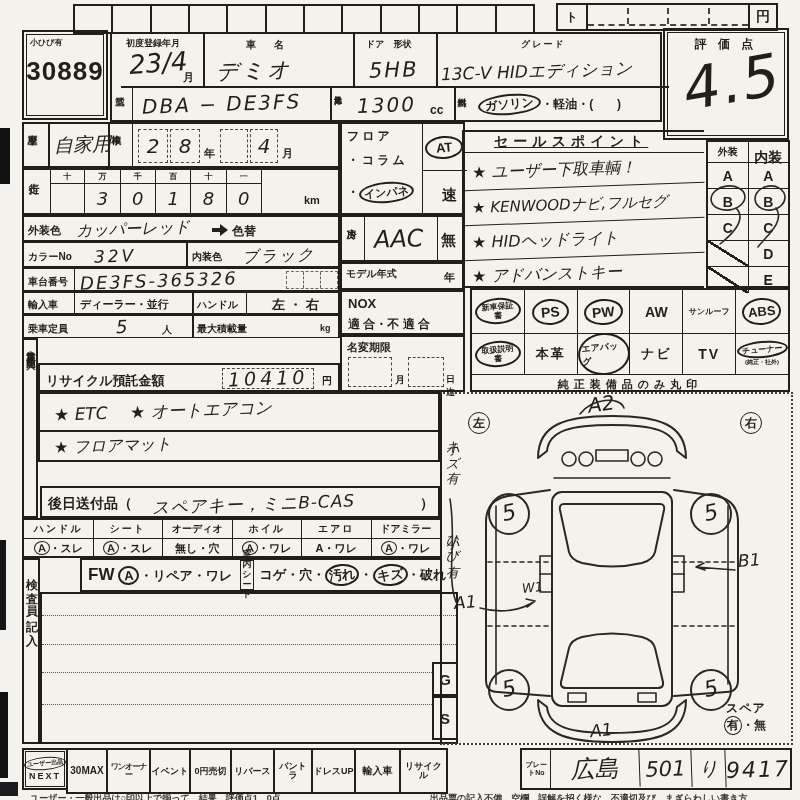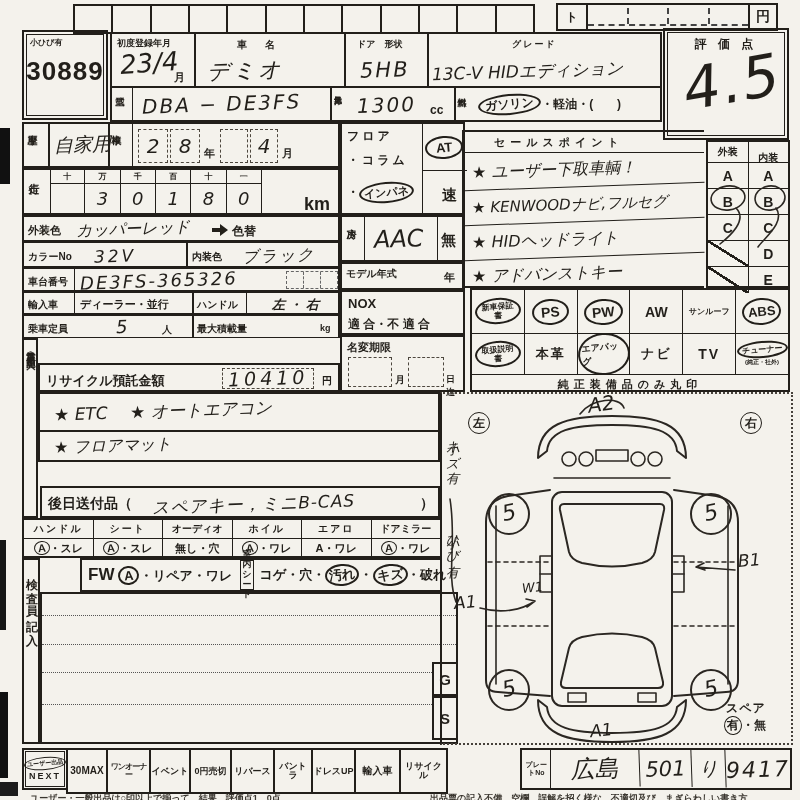--- a/index.html
+++ b/index.html
@@ -65,21 +65,21 @@
 
   <div class="abs b2" style="left:22px;top:30px;width:86px;height:90px;">
     <div class="abs b1" style="left:2px;top:2px;right:2px;bottom:2px;">
       <div class="lb" style="font-size:8px;padding:2px 3px;">小ひび有</div>
       <div class="ctr lb" style="font-size:26px;letter-spacing:1px;margin-top:6px;">30889</div>
     </div>
   </div>
 
   <div class="abs b2" style="left:110px;top:32px;width:552px;height:90px;">
 
-    <div class="abs" style="left:0;top:0;width:100%;height:54px;border-bottom:2px solid var(--ink);padding-left:31px;">
+    <div class="abs" style="left:9px;top:0;width:100%;height:54px;border-bottom:2px solid var(--ink);padding-left:31px;">
       <span class="abs lb" style="left:5px;top:3px;font-size:9px;">初度登録年月</span>
       <span class="abs hw" style="left:8px;top:14px;font-size:26px;transform:rotate(-4deg);">23/4</span>
       <span class="abs lb" style="left:62px;top:36px;font-size:11px;">月</span>
       <span class="abs" style="left:82px;top:0;height:100%;border-left:2px solid var(--ink);"></span>
       <span class="abs lb" style="left:125px;top:4px;font-size:10px;letter-spacing:4px;">車　名</span>
       <span class="abs hw rot" style="left:95px;top:22px;font-size:22px;letter-spacing:3px;">デミオ</span>
       <span class="abs" style="left:232px;top:0;height:100%;border-left:2px solid var(--ink);"></span>
       <span class="abs lb" style="left:245px;top:4px;font-size:9px;">ドア　形状</span>
       <span class="abs hw rot" style="left:248px;top:24px;font-size:21px;letter-spacing:2px;">5HB</span>
       <span class="abs" style="left:315px;top:0;height:100%;border-left:2px solid var(--ink);"></span>
@@ -146,21 +146,21 @@
       </div>
       <div style="flex:1;border-right:1px solid var(--ink);display:flex;flex-direction:column;">
         <span class="ctr lb" style="height:13px;font-size:8px;border-bottom:1px solid var(--ink);">十</span>
         <span class="ctr hw" style="flex:1;font-size:18px;">8</span>
       </div>
       <div style="flex:1;border-right:1px solid var(--ink);display:flex;flex-direction:column;">
         <span class="ctr lb" style="height:13px;font-size:8px;border-bottom:1px solid var(--ink);">一</span>
         <span class="ctr hw" style="flex:1;font-size:18px;">0</span>
       </div>
     </div>
-    <span class="abs lb" style="left:280px;top:24px;font-size:18px;">km</span>
+    <span class="abs lb" style="left:280px;top:24px;font-size:11px;">km</span>
   </div>
 
   <div class="abs b2" style="left:22px;top:215px;width:318px;height:26px;border-bottom-width:1px;">
     <span class="abs lb" style="left:4px;top:6px;font-size:11px;">外装色</span>
     <span class="abs hw rot" style="left:52px;top:2px;font-size:16px;">カッパーレッド</span>
     <svg class="abs" style="left:188px;top:7px;" width="16" height="12" viewBox="0 0 16 12">
         <path d="M0,4 L8,4 L8,0 L16,6 L8,12 L8,8 L0,8 Z" fill="#221f1a"></path>
       </svg>
     <span class="abs lb" style="left:208px;top:6px;font-size:12px;">色替</span>
   </div>
@@ -184,21 +184,21 @@
       </span>
   </div>
 
   <div class="abs b2" style="left:22px;top:291px;width:318px;height:23px;border-bottom-width:1px;">
     <span class="abs lb" style="left:4px;top:5px;font-size:10px;">輸入車</span>
     <span class="abs" style="left:50px;top:0;height:100%;border-left:1px solid var(--ink);"></span>
     <span class="abs lb" style="left:56px;top:4px;font-size:11px;">ディーラー・並行</span>
     <span class="abs" style="left:168px;top:0;height:100%;border-left:2px solid var(--ink);"></span>
     <span class="abs lb" style="left:173px;top:5px;font-size:10px;">ハンドル</span>
     <span class="abs" style="left:222px;top:0;height:100%;border-left:1px solid var(--ink);"></span>
-    <span class="abs lb" style="left:248px;top:3px;font-size:13px;letter-spacing:4px;font-style:italic;">左・右</span>
+    <span class="abs lb" style="left:248px;top:3px;font-size:13px;letter-spacing:4px;">左・右</span>
   </div>
 
   <div class="abs b2" style="left:22px;top:314px;width:318px;height:24px;border-bottom-width:1px;">
     <span class="abs lb" style="left:4px;top:6px;font-size:10px;">乗車定員</span>
     <span class="abs hw rot" style="left:92px;top:0;font-size:18px;">5</span>
     <span class="abs lb" style="left:138px;top:7px;font-size:10px;">人</span>
     <span class="abs" style="left:168px;top:0;height:100%;border-left:2px solid var(--ink);"></span>
     <span class="abs lb" style="left:173px;top:6px;font-size:10px;">最大積載量</span>
     <span class="abs lb" style="left:296px;top:7px;font-size:9px;">kg</span>
   </div>
@@ -315,31 +315,31 @@
 
   <div class="abs b2" style="left:340px;top:335px;width:125px;height:57px;">
     <span class="abs lb" style="left:5px;top:3px;font-size:11px;">名変期限</span>
     <span class="abs dash" style="left:6px;top:20px;width:44px;height:30px;"></span>
     <span class="abs lb" style="left:53px;top:36px;font-size:10px;">月</span>
     <span class="abs dash" style="left:66px;top:20px;width:36px;height:30px;"></span>
     <span class="abs lb" style="left:104px;top:36px;font-size:9px;">日迄</span>
   </div>
 
   <div class="abs" style="left:462px;top:130px;width:242px;height:158px;border:2px solid var(--ink);border-right:0;">
-    <div class="ctr lb" style="height:20px;font-size:11px;letter-spacing:5px;border-bottom:1px solid var(--ink);justify-content:flex-start;padding-left:30px;">セールスポイント</div>
+    <div class="ctr lb" style="height:20px;font-size:14px;letter-spacing:5px;border-bottom:1px solid var(--ink);justify-content:flex-start;padding-left:30px;text-decoration:underline;">セールスポイント</div>
     <div class="hw rot" style="height:33px;display:flex;align-items:center;padding-left:8px;font-size:16px;border-bottom:1px solid var(--ink);white-space:nowrap;">★ ユーザー下取車輌！</div>
     <div class="hw rot" style="height:34px;display:flex;align-items:center;padding-left:8px;font-size:15px;border-bottom:1px solid var(--ink);white-space:nowrap;">★ KENWOODナビ,フルセグ</div>
     <div class="hw rot" style="height:34px;display:flex;align-items:center;padding-left:8px;font-size:16px;border-bottom:1px solid var(--ink);white-space:nowrap;">★ HIDヘッドライト</div>
     <div class="hw rot" style="height:33px;display:flex;align-items:center;padding-left:8px;font-size:16px;white-space:nowrap;">★ アドバンストキー</div>
   </div>
 
   <div class="abs b2" style="left:706px;top:140px;width:84px;height:148px;">
     <div style="display:flex;height:20px;border-bottom:1px solid var(--ink);">
       <span class="ctr lb" style="flex:1;font-size:10px;border-right:1px solid var(--ink);">外装</span>
-      <span class="ctr lb" style="flex:1;font-size:10px;margin-top:12px;">内装</span>
+      <span class="ctr lb" style="flex:1;font-size:14px;margin-top:12px;">内装</span>
     </div>
     <div style="display:flex;height:25px;border-bottom:1px solid var(--ink);">
       <span class="ctr lb" style="flex:1;font-size:14px;border-right:1px solid var(--ink);">A</span>
       <span class="ctr lb" style="flex:1;font-size:14px;">A</span>
     </div>
     <div style="display:flex;height:25px;border-bottom:1px solid var(--ink);">
       <span class="ctr lb" style="flex:1;font-size:14px;border-right:1px solid var(--ink);">B</span>
       <span class="ctr lb" style="flex:1;font-size:14px;">B</span>
     </div>
     <div style="display:flex;height:25px;border-bottom:1px solid var(--ink);">

